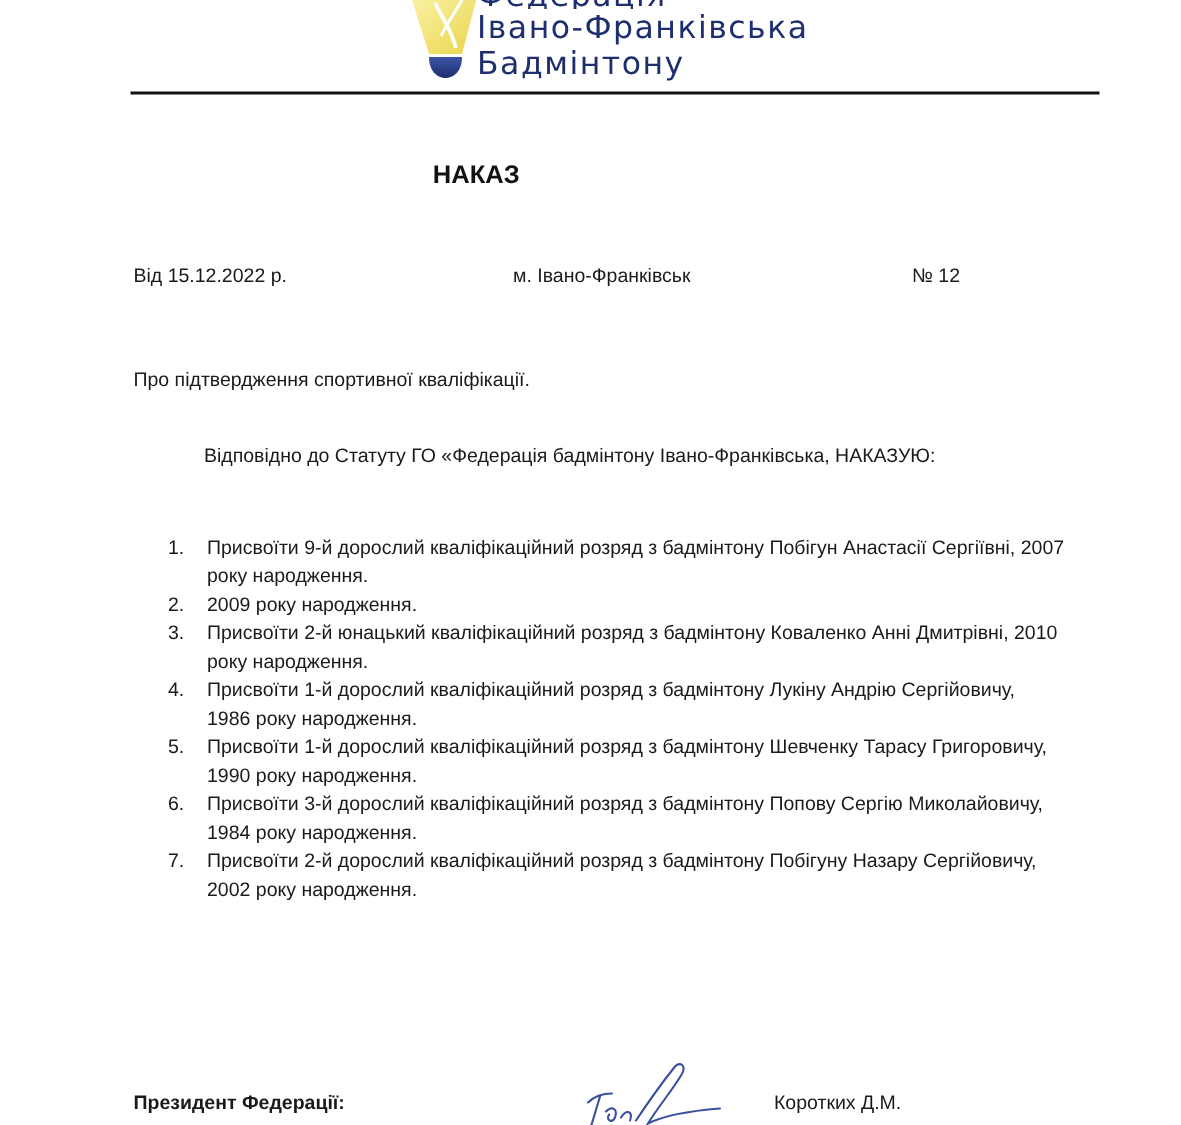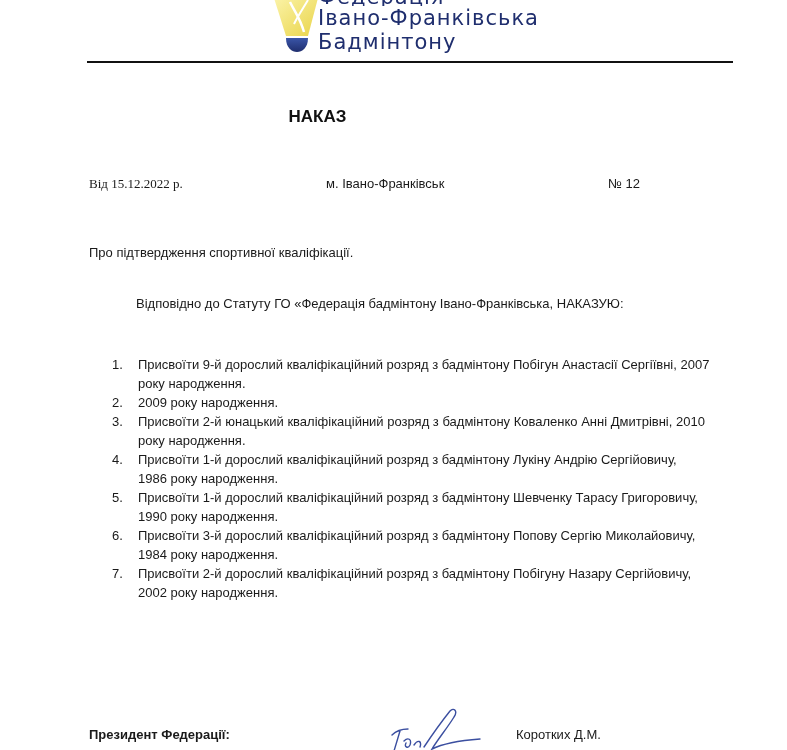--- a/index.html
+++ b/index.html
@@ -58,22 +58,22 @@
       text-align: center;
       font-weight: bold;
       font-size: 17px;
       color: #111;
     }
     .meta {
       position: absolute;
       top: 176px;
       font-size: 13px;
     }
-    .meta.date { left: 89px; font-family: Liberation Serif, serif; }
-    .meta.city { left: 326px; }
+    .meta.date { left: 89px; }
+    .meta.city { left: 342px; }
     .meta.num { left: 608px; }
     .subject {
       position: absolute;
       left: 89px;
       top: 219px;
       margin-top: 26px;
     }
     .preamble {
       position: absolute;
       left: 136px;

